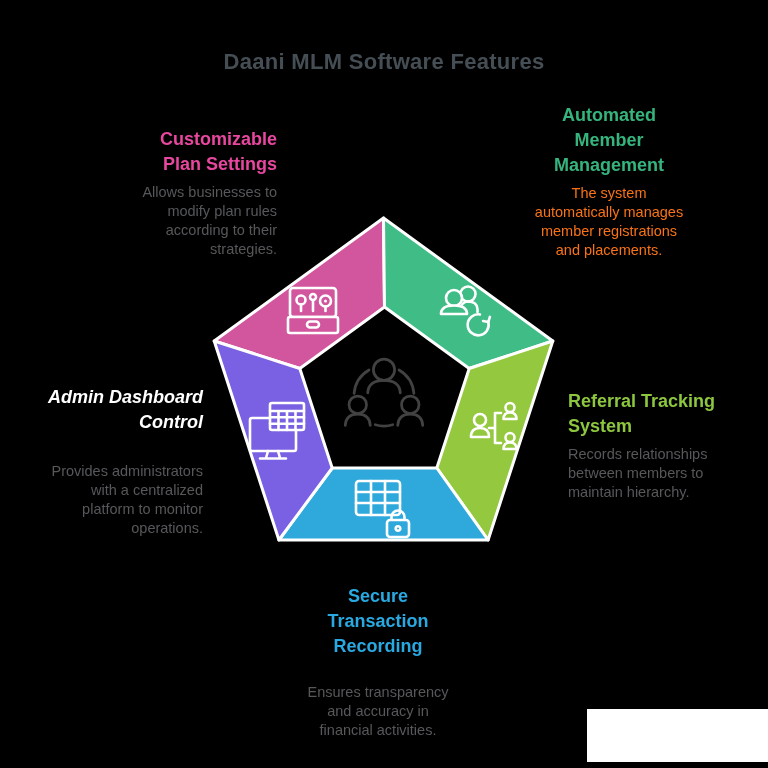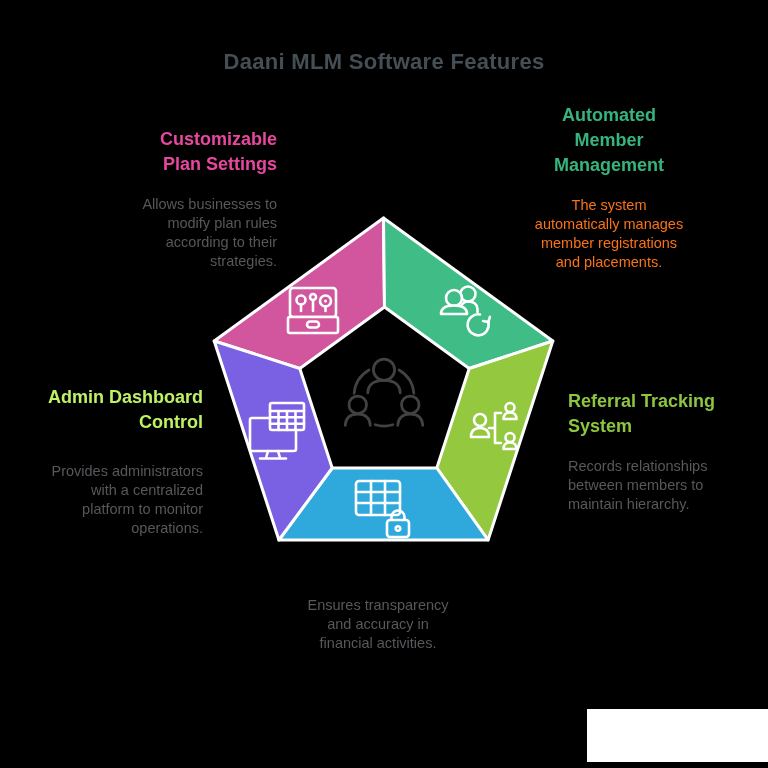--- a/index.html
+++ b/index.html
@@ -10,28 +10,28 @@
   .stage{position:absolute;inset:0;width:768px;height:551px;}
   .title{
     position:absolute;top:49px;left:0;width:768px;
     text-align:center;font-size:22px;font-weight:bold;letter-spacing:.3px;
   }
   .feature{position:absolute;}
   .feature .heading{
     font-size:18px;font-weight:bold;line-height:25px;white-space:pre-line;
   }
   .feature .desc{
-    font-size:14.5px;line-height:19px;white-space:pre-line;margin-top:18px;
+    font-size:14.5px;line-height:19px;white-space:pre-line;margin-top:6px;
   }
   .f-pink   {top:127px;left:45px; width:232px;text-align:right;}
   .f-green  {top:103px;left:493px;width:232px;text-align:center;}
   .f-lime   {top:389px;left:568px;width:200px;text-align:left;}
   .f-lime   .desc{}
   .f-blue   {top:584px;left:278px;width:200px;text-align:center;}
-  .f-blue   .desc{margin-top:12px;}
+  .f-blue   .desc{margin-top:24px;}
   .f-purple {top:385px;left:11px; width:192px;text-align:right;}
   .f-purple .desc{margin-top:27px;}
   svg{position:absolute;inset:0;}
   .seg{stroke:#ffffff;stroke-width:3;stroke-linejoin:round;}
   .icon{fill:none;stroke:#ffffff;stroke-width:2.6;stroke-linecap:round;stroke-linejoin:round;}
   .center-icon{fill:none;stroke-width:2.2;stroke-linecap:round;}
   .watermark{position:absolute;left:587px;top:709px;width:181px;height:53px;}
 </style>
 </head>
 <body style="background: rgb(0, 0, 0);">
@@ -141,27 +141,30 @@
 
   <div class="feature f-lime">
     <div class="heading" style="color: rgb(141, 198, 63);">Referral Tracking
 System</div>
     <div class="desc" style="color: rgb(86, 88, 91);">Records relationships
 between members to
 maintain hierarchy.</div>
   </div>
 
   <div class="feature f-blue">
+    <div class="heading" style="color: rgb(41, 169, 225);">Secure
+Transaction
+Recording</div>
     <div class="desc" style="color: rgb(86, 88, 91);">Ensures transparency
 and accuracy in
 financial activities.</div>
   </div>
 
   <div class="feature f-purple">
-    <div class="heading" style="color: #bef264;">Admin Dashboard
+    <div class="heading" style="color: #ffffff; font-style: italic;">Admin Dashboard
 Control</div>
     <div class="desc" style="color: rgb(86, 88, 91);">Provides administrators
 with a centralized
 platform to monitor
 operations.</div>
   </div>
 
   <div class="watermark" style="background: rgb(255, 255, 255);"></div>
 </div>
 

